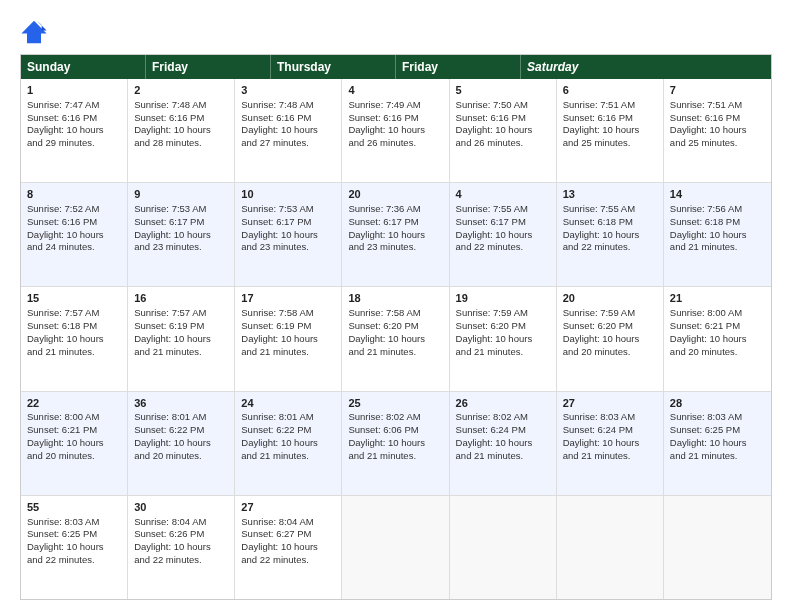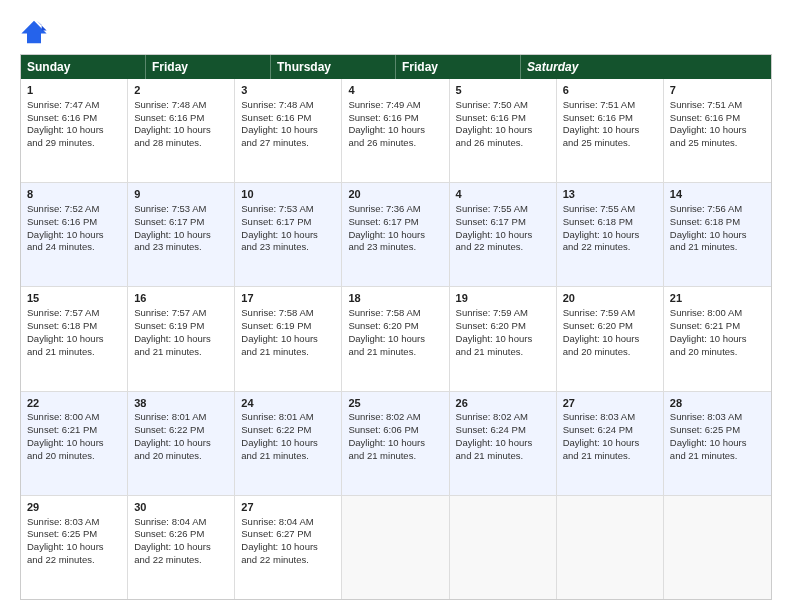--- a/index.html
+++ b/index.html
@@ -289,21 +289,21 @@
         </div>
         <div class="cal-row">
           <div class="cal-cell alt-row">
             <span class="day-num">22</span>
             <div>Sunrise: 8:00 AM</div>
             <div>Sunset: 6:21 PM</div>
             <div>Daylight: 10 hours</div>
             <div>and 20 minutes.</div>
           </div>
           <div class="cal-cell alt-row">
-            <span class="day-num">38</span>
+            <span class="day-num">36</span>
             <div>Sunrise: 8:01 AM</div>
             <div>Sunset: 6:22 PM</div>
             <div>Daylight: 10 hours</div>
             <div>and 20 minutes.</div>
           </div>
           <div class="cal-cell alt-row">
             <span class="day-num">24</span>
             <div>Sunrise: 8:01 AM</div>
             <div>Sunset: 6:22 PM</div>
             <div>Daylight: 10 hours</div>
@@ -333,21 +333,21 @@
           <div class="cal-cell alt-row">
             <span class="day-num">28</span>
             <div>Sunrise: 8:03 AM</div>
             <div>Sunset: 6:25 PM</div>
             <div>Daylight: 10 hours</div>
             <div>and 21 minutes.</div>
           </div>
         </div>
         <div class="cal-row">
           <div class="cal-cell">
-            <span class="day-num">29</span>
+            <span class="day-num">55</span>
             <div>Sunrise: 8:03 AM</div>
             <div>Sunset: 6:25 PM</div>
             <div>Daylight: 10 hours</div>
             <div>and 22 minutes.</div>
           </div>
           <div class="cal-cell">
             <span class="day-num">30</span>
             <div>Sunrise: 8:04 AM</div>
             <div>Sunset: 6:26 PM</div>
             <div>Daylight: 10 hours</div>

